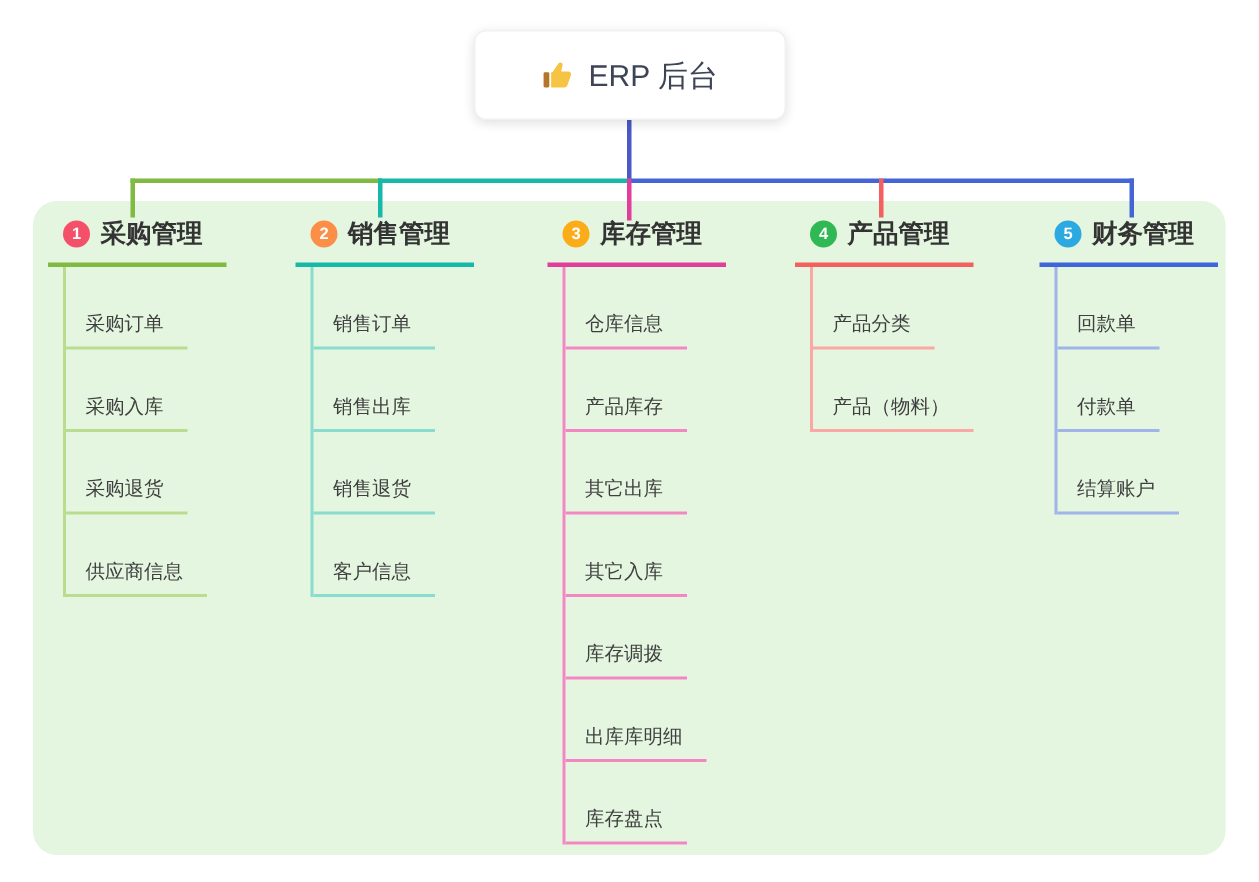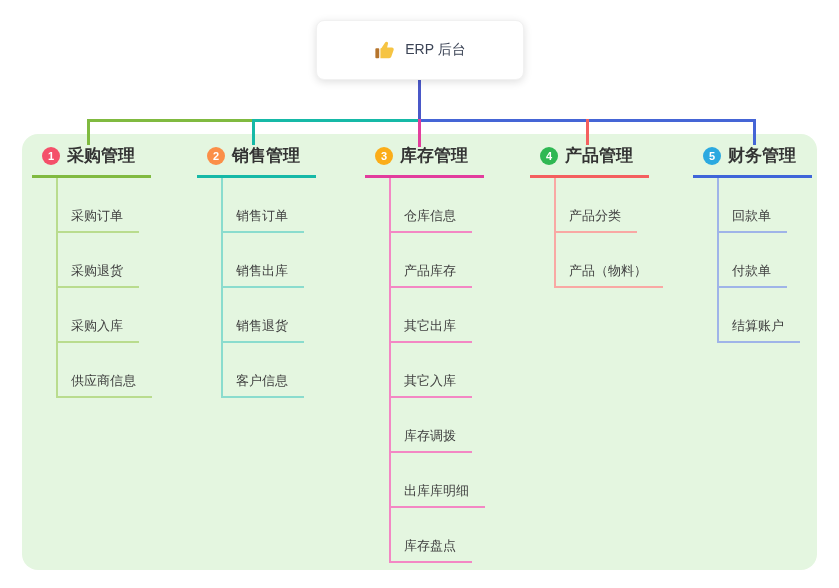--- a/index.html
+++ b/index.html
@@ -6,21 +6,21 @@
   body{
     width:839px;height:588px;position:relative;background:#ffffff;
     font-family:"Liberation Sans","DejaVu Sans",sans-serif;overflow:hidden;
   }
   
   .root-card{
     position:absolute;left:316px;top:20px;width:206px;height:58px;
     background:#ffffff;border:1px solid #f1f1f1;border-radius:8px;
     box-shadow:0 2px 8px rgba(0,0,0,.13);
     display:flex;align-items:center;justify-content:center;gap:9px;
-    font-size:14px;font-weight:500;color:#3c4456;z-index:5;
+    font-size:20px;font-weight:500;color:#3c4456;z-index:5;
   }
   .root-card svg{display:block;}
   
   .line{position:absolute;z-index:3;}
   .root-trunk{left:418px;top:77px;width:3px;height:43px;background:#4a58c8;}
   .bus-green {left:87px; top:119px;width:167px;height:3px;background:#80ba40;}
   .bus-teal  {left:252px;top:119px;width:168px;height:3px;background:#16b9a7;}
   .bus-blue  {left:419px;top:119px;width:337px;height:3px;background:#4565d6;}
   .drop{top:119px;width:3px;height:26px;}
   .drop-green  {left:87px; background:#80ba40;}
@@ -38,21 +38,21 @@
   .branch-header{
     display:flex;align-items:center;gap:7px;width:fit-content;
     padding:0 16px 8px 10px;border-bottom:3px solid;white-space:nowrap;
   }
   .branch-title{font-size:17px;font-weight:600;color:#333333;line-height:22px;}
   .badge{
     width:18px;height:18px;border-radius:50%;flex:0 0 18px;
     display:flex;align-items:center;justify-content:center;
     color:#ffffff;font-size:11px;font-weight:700;line-height:18px;
   }
-  .items{margin-left:24px;border-left:2px solid;width:fit-content;}
+  .items{margin-left:10px;border-left:2px solid;width:fit-content;}
   .item{
     width:fit-content;white-space:nowrap;
     padding:29px 16px 7px 13px;border-bottom:2px solid;
     font-size:13px;line-height:17px;color:#3f3f3f;
   }
   
   .b1{left:32px;}  .b1 .branch-header{border-color:#80ba40;} .b1 .badge{background:#f4506a;}
   .b1 .items{border-color:#b9dc8e;} .b1 .item{border-color:#b9dc8e;}
   .b2{left:197px;} .b2 .branch-header{border-color:#16b9a7;} .b2 .badge{background:#fb8f48;}
   .b2 .items{border-color:#8adcce;} .b2 .item{border-color:#8adcce;}
@@ -88,22 +88,22 @@
   <span>ERP 后台</span>
 </div>
 
 <div class="branch b1">
   <div class="branch-header">
     <span class="badge">1</span>
     <span class="branch-title">采购管理</span>
   </div>
   <div class="items">
     <div class="item">采购订单</div>
+    <div class="item">采购入库</div>
     <div class="item">采购退货</div>
-    <div class="item">采购入库</div>
     <div class="item">供应商信息</div>
   </div>
 </div>
 
 <div class="branch b2">
   <div class="branch-header">
     <span class="badge">2</span>
     <span class="branch-title">销售管理</span>
   </div>
   <div class="items">

